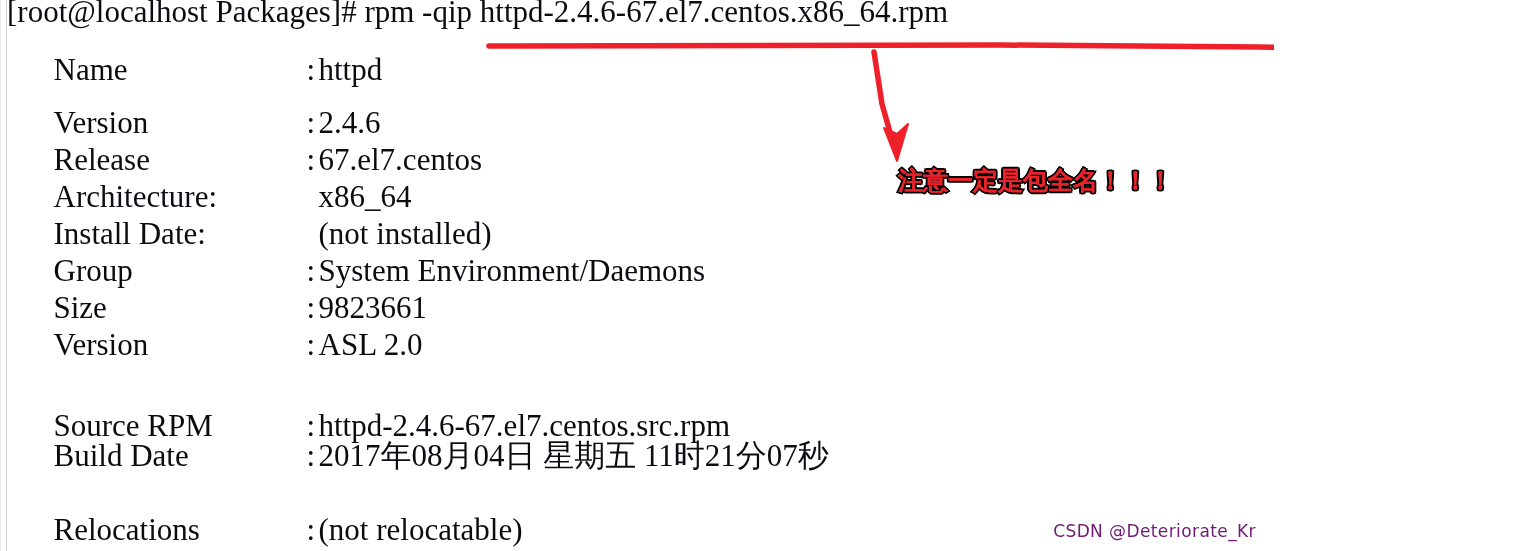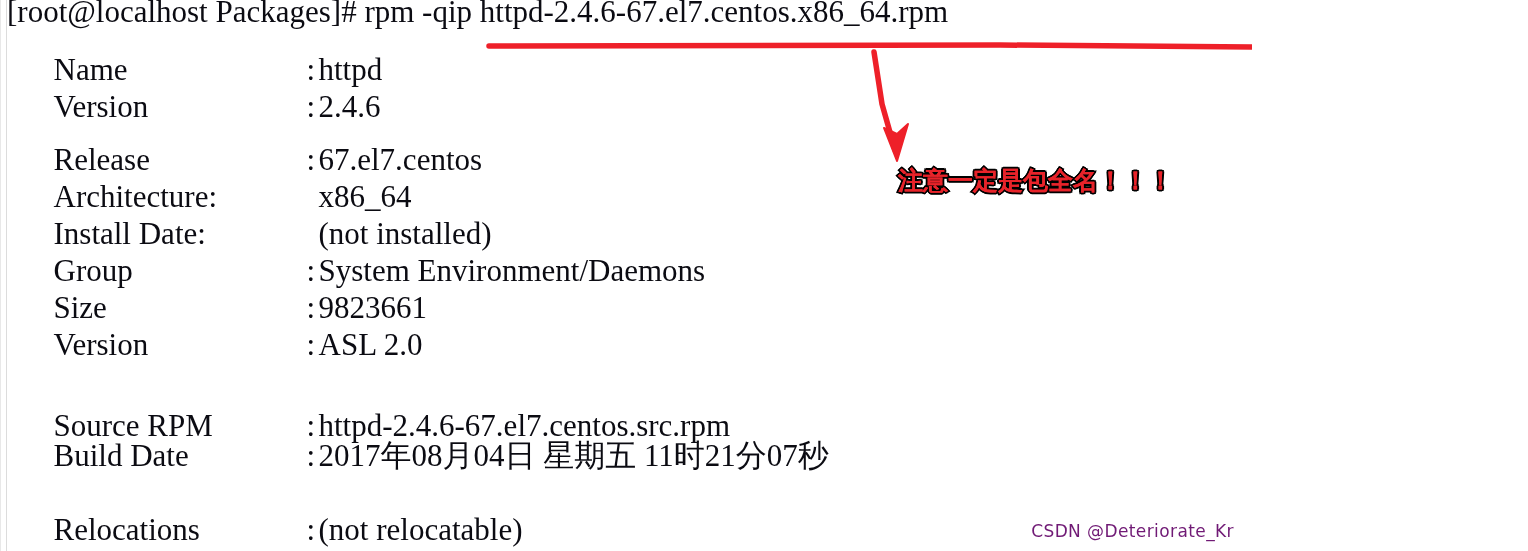--- a/index.html
+++ b/index.html
@@ -9,20 +9,21 @@
   }
   body {
     font-family: "Liberation Serif", "DejaVu Serif", serif;
   }
   #screen {
     position: relative;
     width: 1252px;
     height: 551px;
     background: #ffffff;
     overflow: hidden;
+    padding-left: 22px;
   }
   
   #left-edge {
     position: absolute;
     left: 0px;
     top: 0px;
     width: 7px;
     height: 551px;
     background: #ffffff;
     border-left: 1px solid #e8e8e8;
@@ -129,21 +130,21 @@
   <div id="left-edge"></div>
 
   <div id="terminal">
 
     <div class="cmdline">[root@localhost Packages]# rpm -qip httpd-2.4.6-67.el7.centos.x86_64.rpm</div>
 
     <div class="tline" style="top:14px">
       <span class="lbl">Name</span><span class="sep">:</span><span class="val">httpd</span>
     </div>
 
-    <div class="tline" style="top:51px">
+    <div class="tline" style="top:67px">
       <span class="lbl">Version</span><span class="sep">:</span><span class="val">2.4.6</span>
     </div>
 
     <div class="tline" style="top:104px">
       <span class="lbl">Release</span><span class="sep">:</span><span class="val">67.el7.centos</span>
     </div>
 
     <div class="tline" style="top:141px">
       <span class="lbl">Architecture:</span><span class="sep"></span><span class="val">x86_64</span>
     </div>

